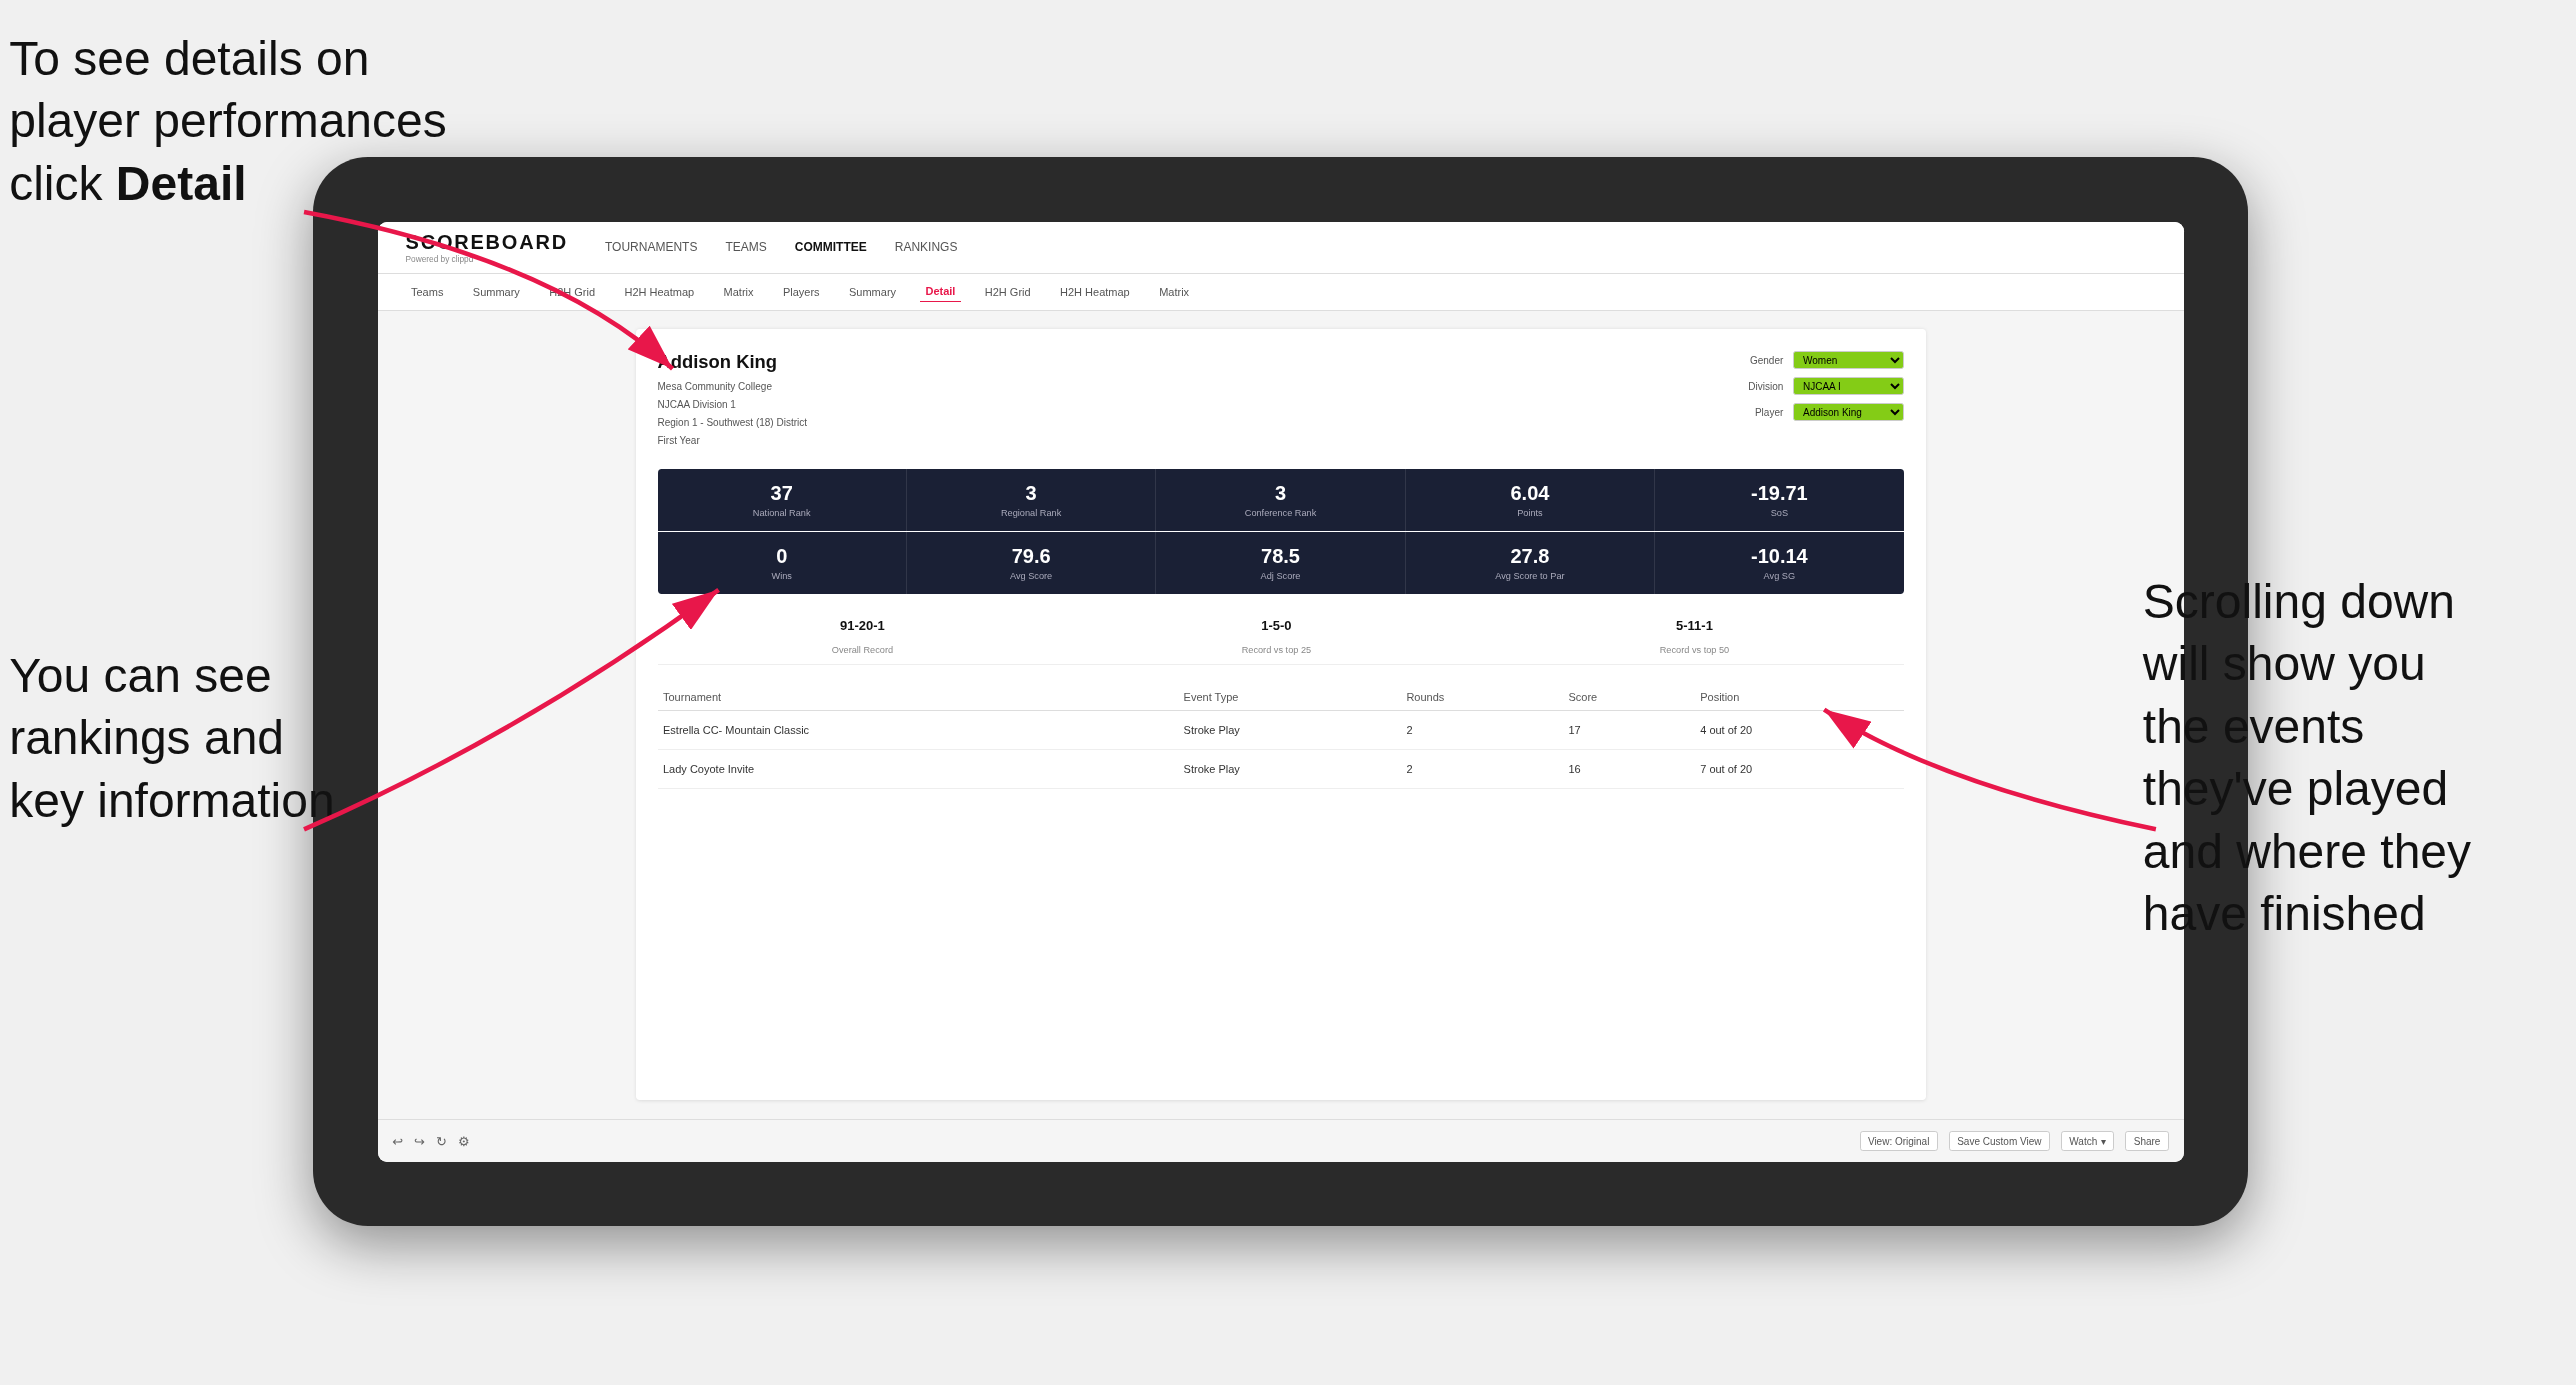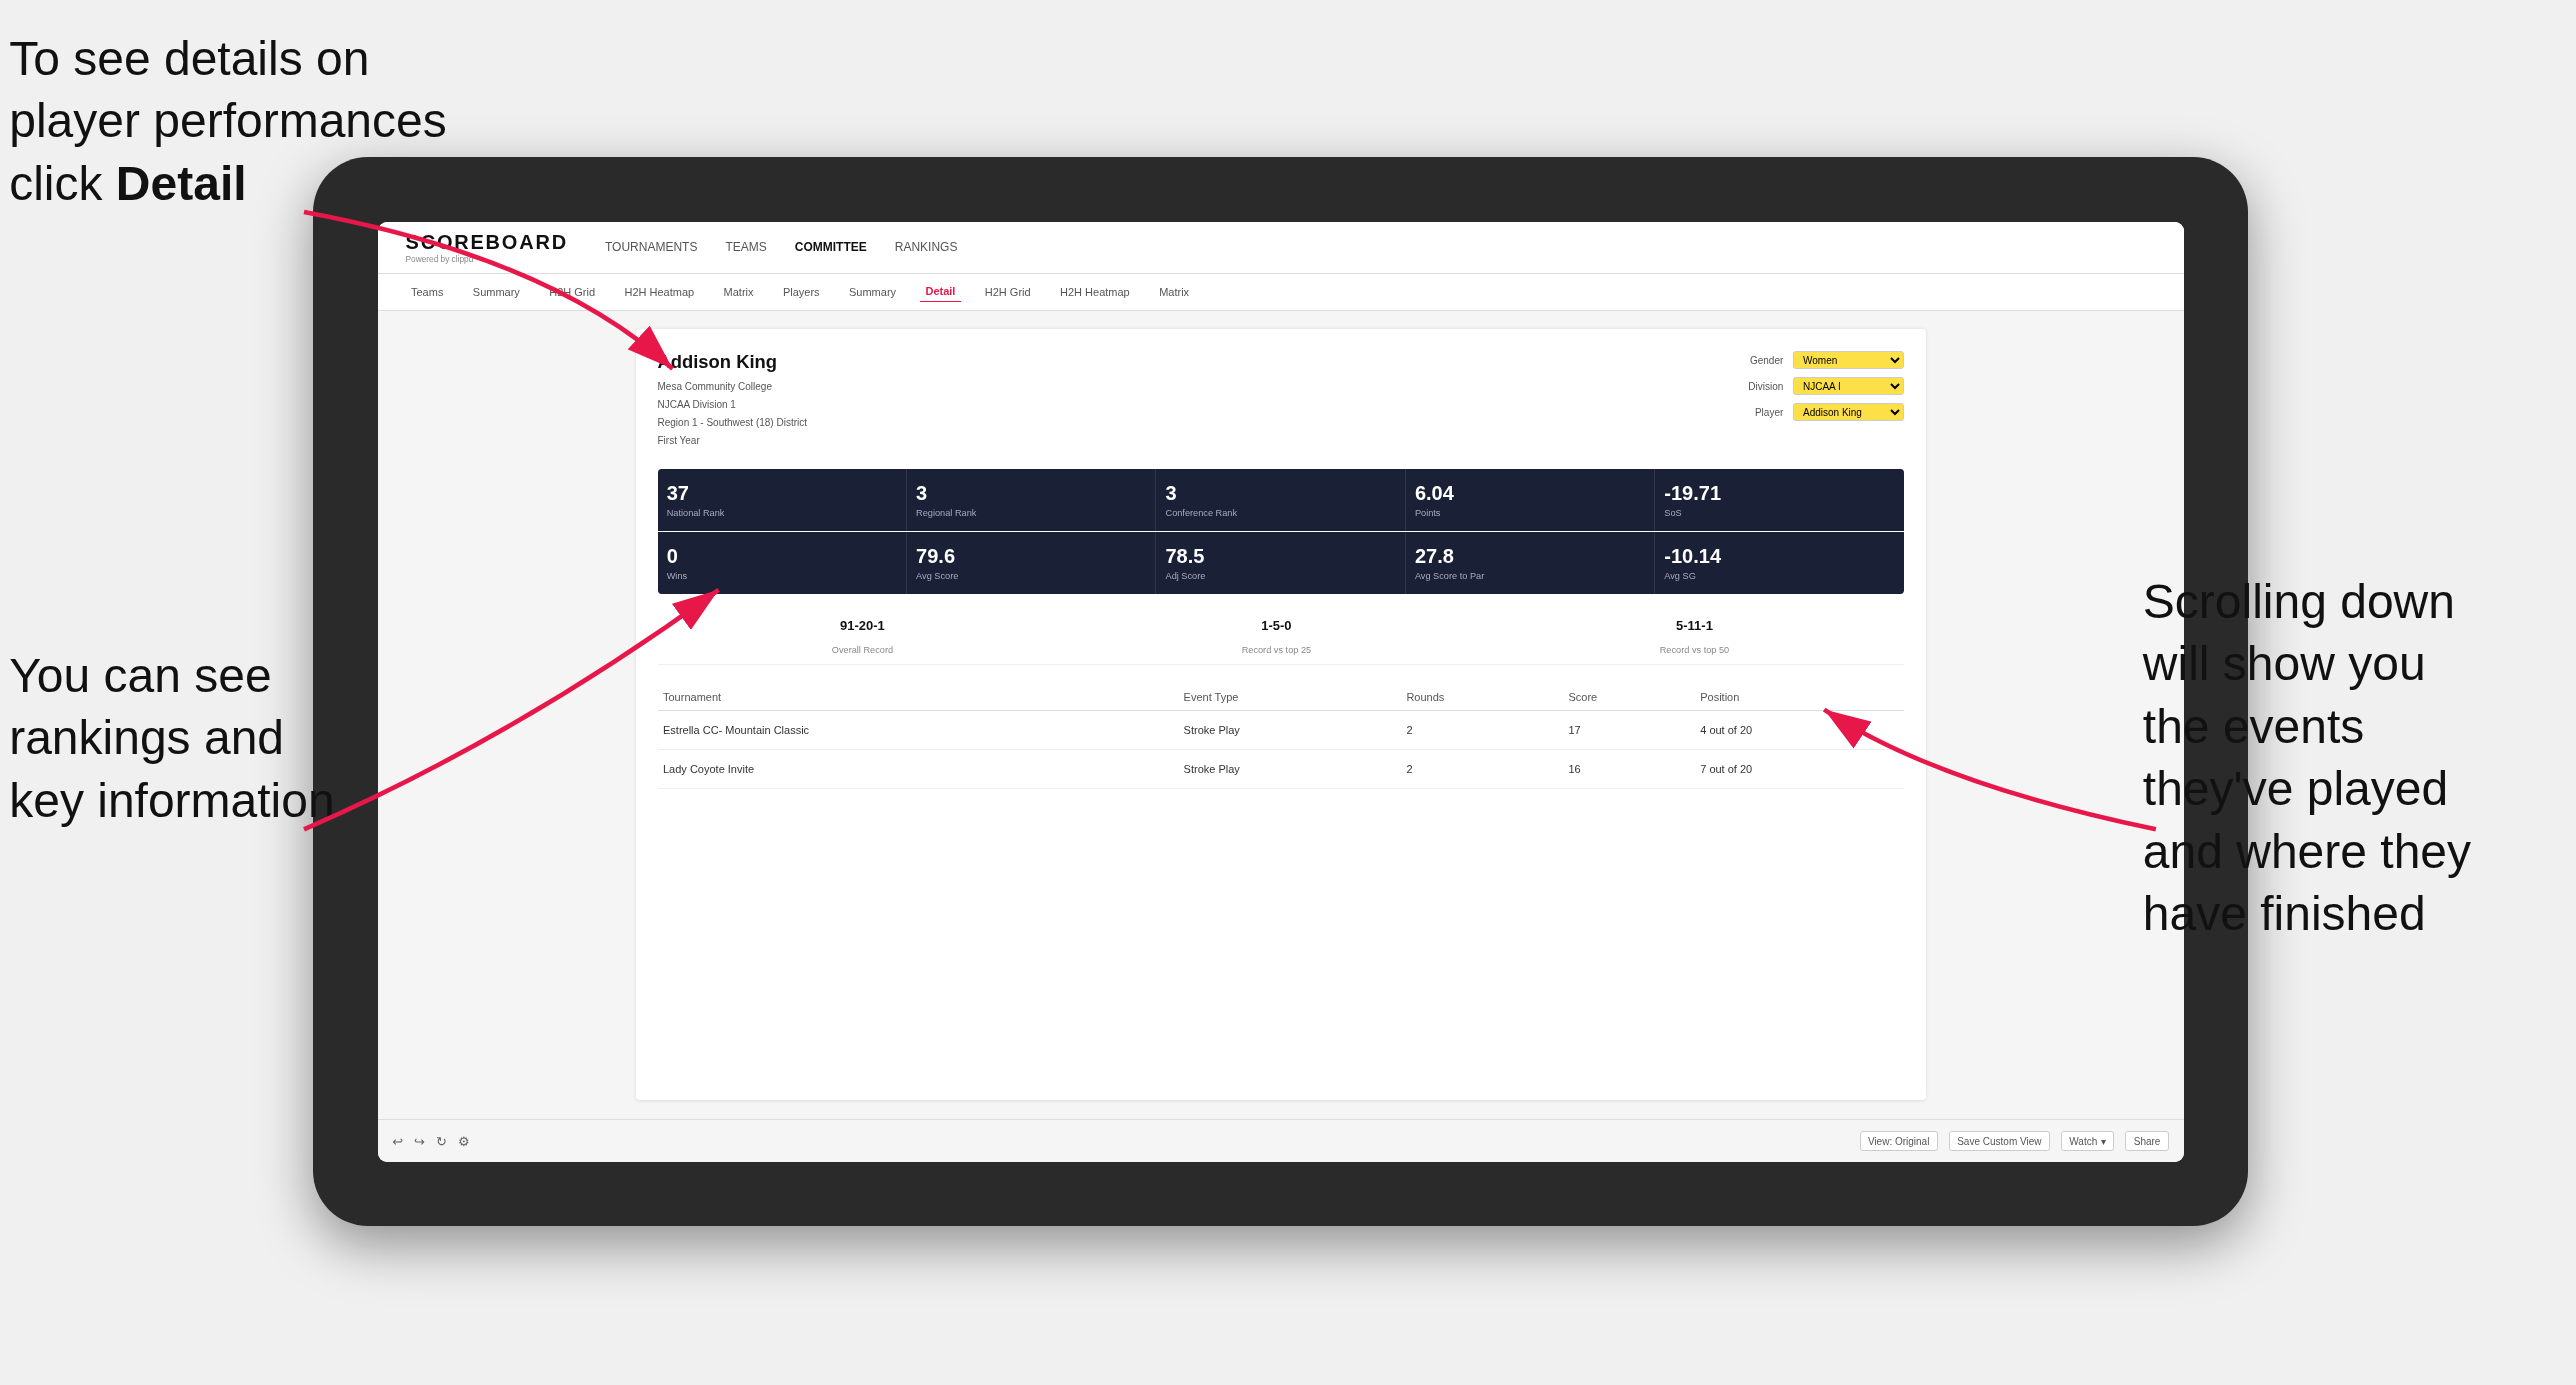--- a/index.html
+++ b/index.html
@@ -187,36 +187,36 @@
       align-items: center;
       gap: 9.2px;
       font-size: 10px;
       color: #555;
     }
     .filter-select {
       font-size: 10px;
       padding: 1.8px 5.5px;
       border: 0.9px solid #ccc;
       border-radius: 2.8px;
-      background: #fde047;
+      background: #84cc16;
       cursor: pointer;
       min-width: 111px;
     }
 
     
     .stats-dark-row {
       display: flex;
       background: #1a2035;
       border-radius: 3.7px 3.7px 0 0;
       margin-bottom: 1.8px;
     }
     .stat-cell-dark {
       flex: 1;
       padding: 13px 9.2px;
-      text-align: left;
+      text-align: center;
       border-right: 0.9px solid rgba(255,255,255,0.1);
     }
     .stat-cell-dark:last-child { border-right: none; }
     .stat-value-dark {
       font-size: 20px;
       font-weight: bold;
       color: #fff;
       display: block;
     }
     .stat-label-dark {

